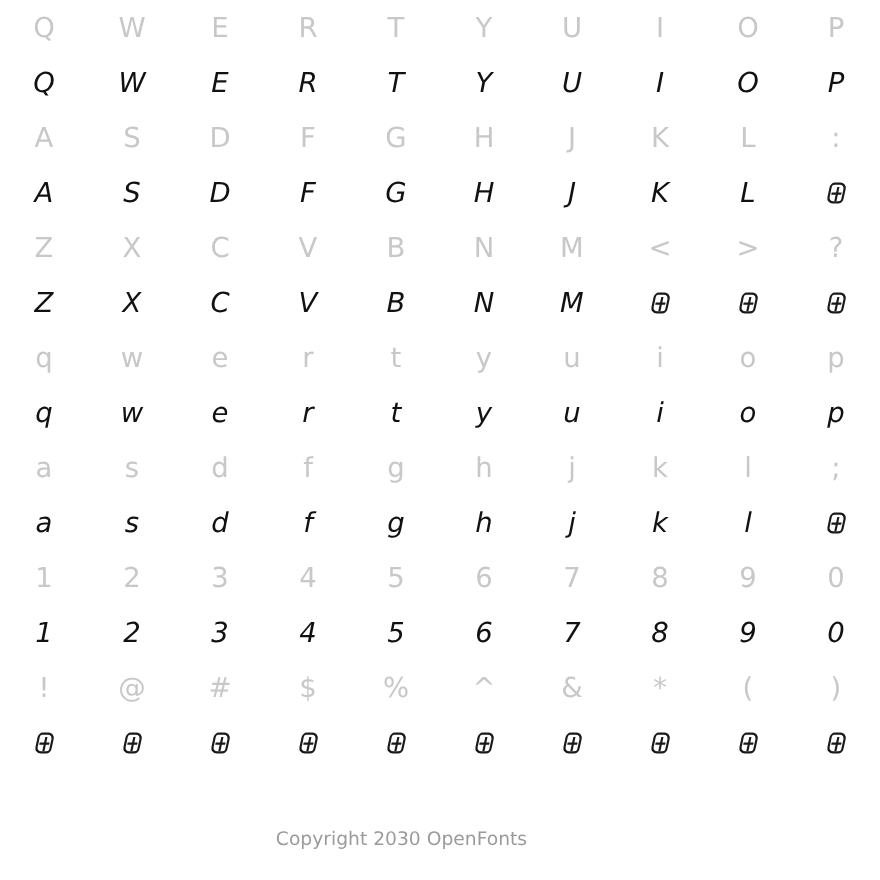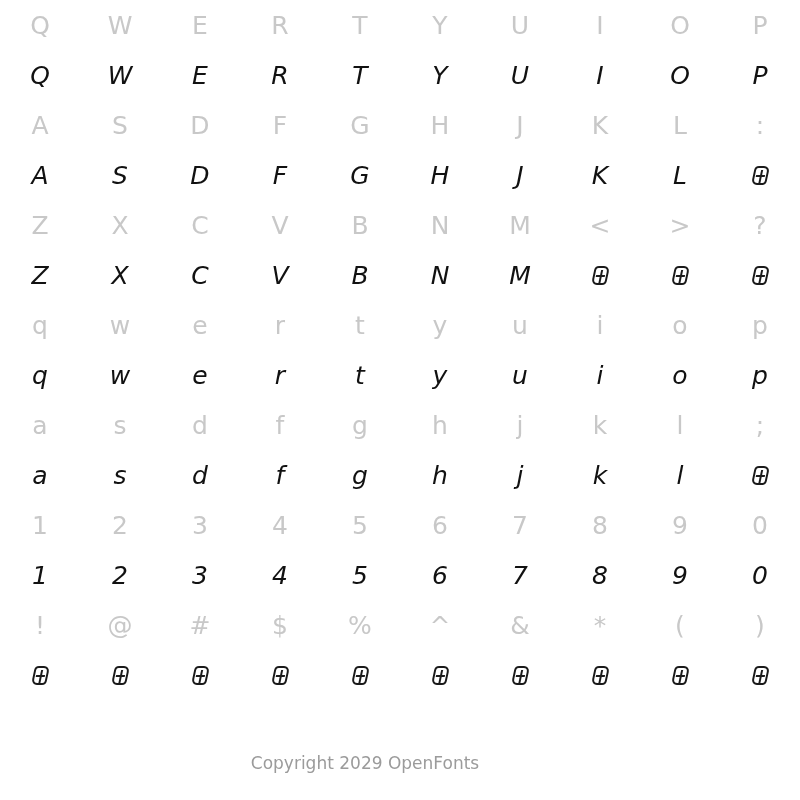--- a/index.html
+++ b/index.html
@@ -261,14 +261,14 @@
       <div class="cell row-sample">
         <span class="notdef"></span>
       </div>
       <div class="cell row-sample">
         <span class="notdef"></span>
       </div>
       <div class="cell row-sample">
         <span class="notdef"></span>
       </div>
     </div>
-  <div class="copyright">Copyright 2029 OpenFonts</div>
+  <div class="copyright">Copyright 2030 OpenFonts</div>
 </div>
 
 </body></html>

